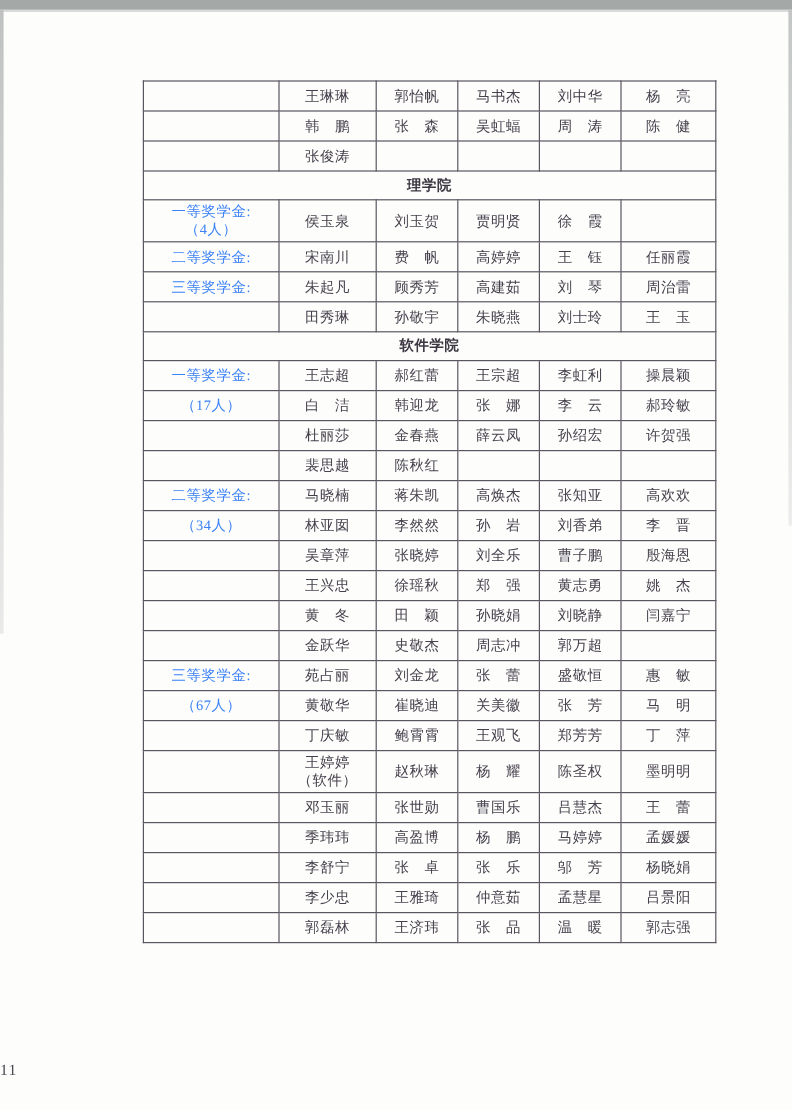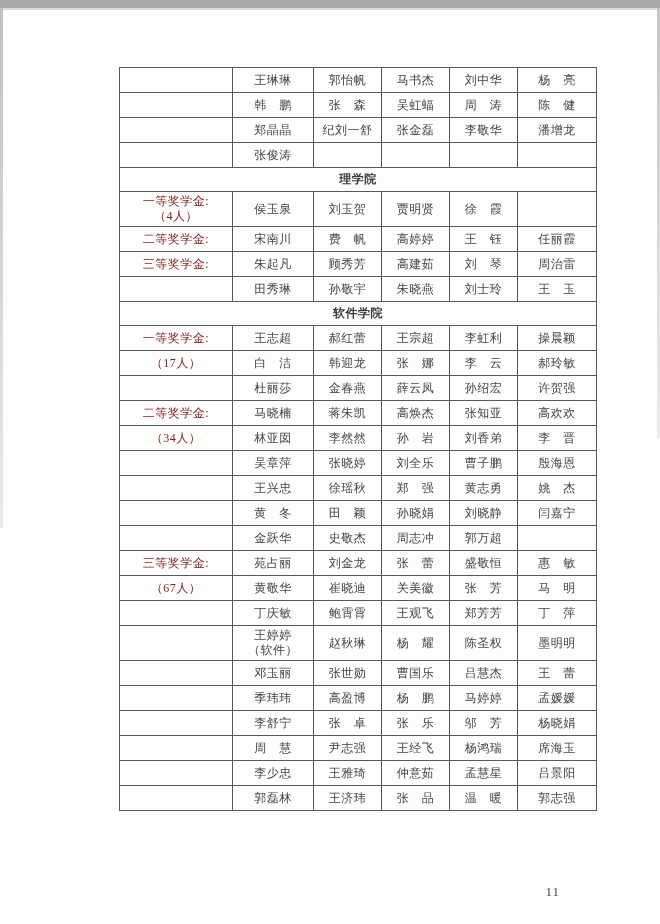--- a/index.html
+++ b/index.html
@@ -39,25 +39,25 @@
     height:20px;
     color:#47414d;
   }
   td.section-header{
     font-weight:bold;
     color:#3c3742;
     height:19px;
     margin-top:20px;
   }
   td.label-cell{
-    color:#7f1d1d;
+    color:#3b82f6;
   }
   .page-num{
     position:absolute;top:884px;left:0;width:560px;
-    text-align:right;font-size:13px;color:#4a4550;
+    text-align:left;font-size:13px;color:#4a4550;
     letter-spacing:1px;
   }
 </style>
 </head>
 <body>
 
 <div class="scan-edge-top"></div>
 <div class="scan-edge-left"></div>
 <div class="scan-edge-right"></div>
 
@@ -82,28 +82,20 @@
       <tr>
         <td class="label-cell"></td>
         <td class="name-cell">韩　鹏</td>
         <td class="name-cell">张　森</td>
         <td class="name-cell">吴虹蝠</td>
         <td class="name-cell">周　涛</td>
         <td class="name-cell">陈　健</td>
       </tr>
       <tr>
         <td class="label-cell"></td>
-        <td class="name-cell">郑晶晶</td>
-        <td class="name-cell">纪刘一舒</td>
-        <td class="name-cell">张金磊</td>
-        <td class="name-cell">李敬华</td>
-        <td class="name-cell">潘增龙</td>
-      </tr>
-      <tr>
-        <td class="label-cell"></td>
         <td class="name-cell">张俊涛</td>
         <td class="name-cell"></td>
         <td class="name-cell"></td>
         <td class="name-cell"></td>
         <td class="name-cell"></td>
       </tr>
       <tr>
         <td colspan="6" class="section-header">理学院</td>
       </tr>
       <tr>
@@ -160,20 +152,28 @@
       </tr>
       <tr>
         <td class="label-cell"></td>
         <td class="name-cell">杜丽莎</td>
         <td class="name-cell">金春燕</td>
         <td class="name-cell">薛云凤</td>
         <td class="name-cell">孙绍宏</td>
         <td class="name-cell">许贺强</td>
       </tr>
       <tr>
+        <td class="label-cell"></td>
+        <td class="name-cell">裴思越</td>
+        <td class="name-cell">陈秋红</td>
+        <td class="name-cell"></td>
+        <td class="name-cell"></td>
+        <td class="name-cell"></td>
+      </tr>
+      <tr>
         <td class="label-cell">二等奖学金:</td>
         <td class="name-cell">马晓楠</td>
         <td class="name-cell">蒋朱凯</td>
         <td class="name-cell">高焕杰</td>
         <td class="name-cell">张知亚</td>
         <td class="name-cell">高欢欢</td>
       </tr>
       <tr>
         <td class="label-cell">（34人）</td>
         <td class="name-cell">林亚囡</td>
@@ -266,28 +266,20 @@
       <tr>
         <td class="label-cell"></td>
         <td class="name-cell">李舒宁</td>
         <td class="name-cell">张　卓</td>
         <td class="name-cell">张　乐</td>
         <td class="name-cell">邬　芳</td>
         <td class="name-cell">杨晓娟</td>
       </tr>
       <tr>
         <td class="label-cell"></td>
-        <td class="name-cell">周　慧</td>
-        <td class="name-cell">尹志强</td>
-        <td class="name-cell">王经飞</td>
-        <td class="name-cell">杨鸿瑞</td>
-        <td class="name-cell">席海玉</td>
-      </tr>
-      <tr>
-        <td class="label-cell"></td>
         <td class="name-cell">李少忠</td>
         <td class="name-cell">王雅琦</td>
         <td class="name-cell">仲意茹</td>
         <td class="name-cell">孟慧星</td>
         <td class="name-cell">吕景阳</td>
       </tr>
       <tr>
         <td class="label-cell"></td>
         <td class="name-cell">郭磊林</td>
         <td class="name-cell">王济玮</td>

